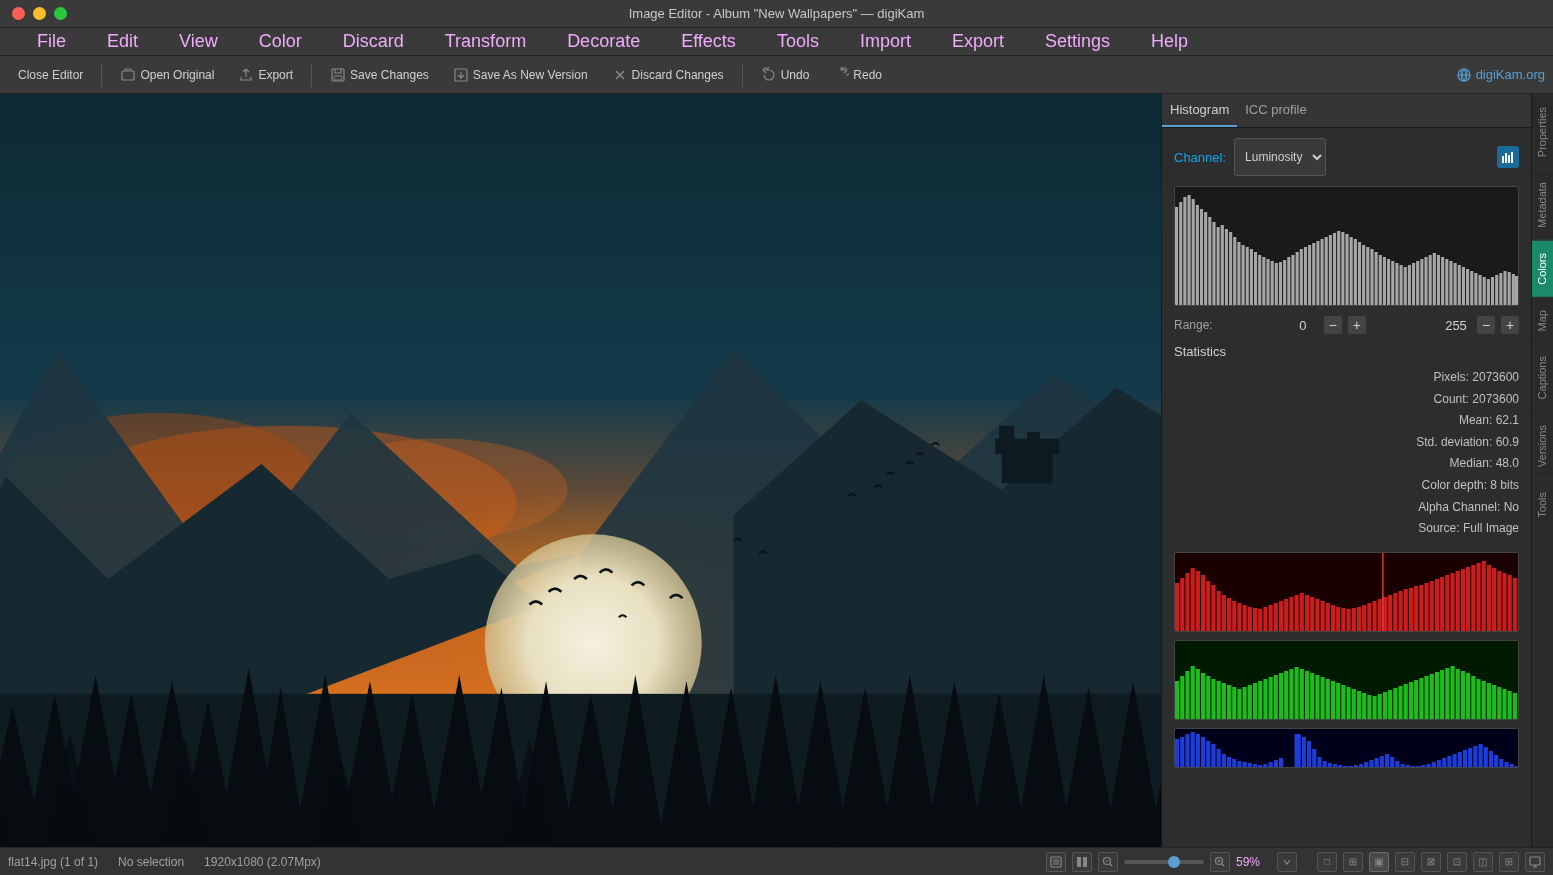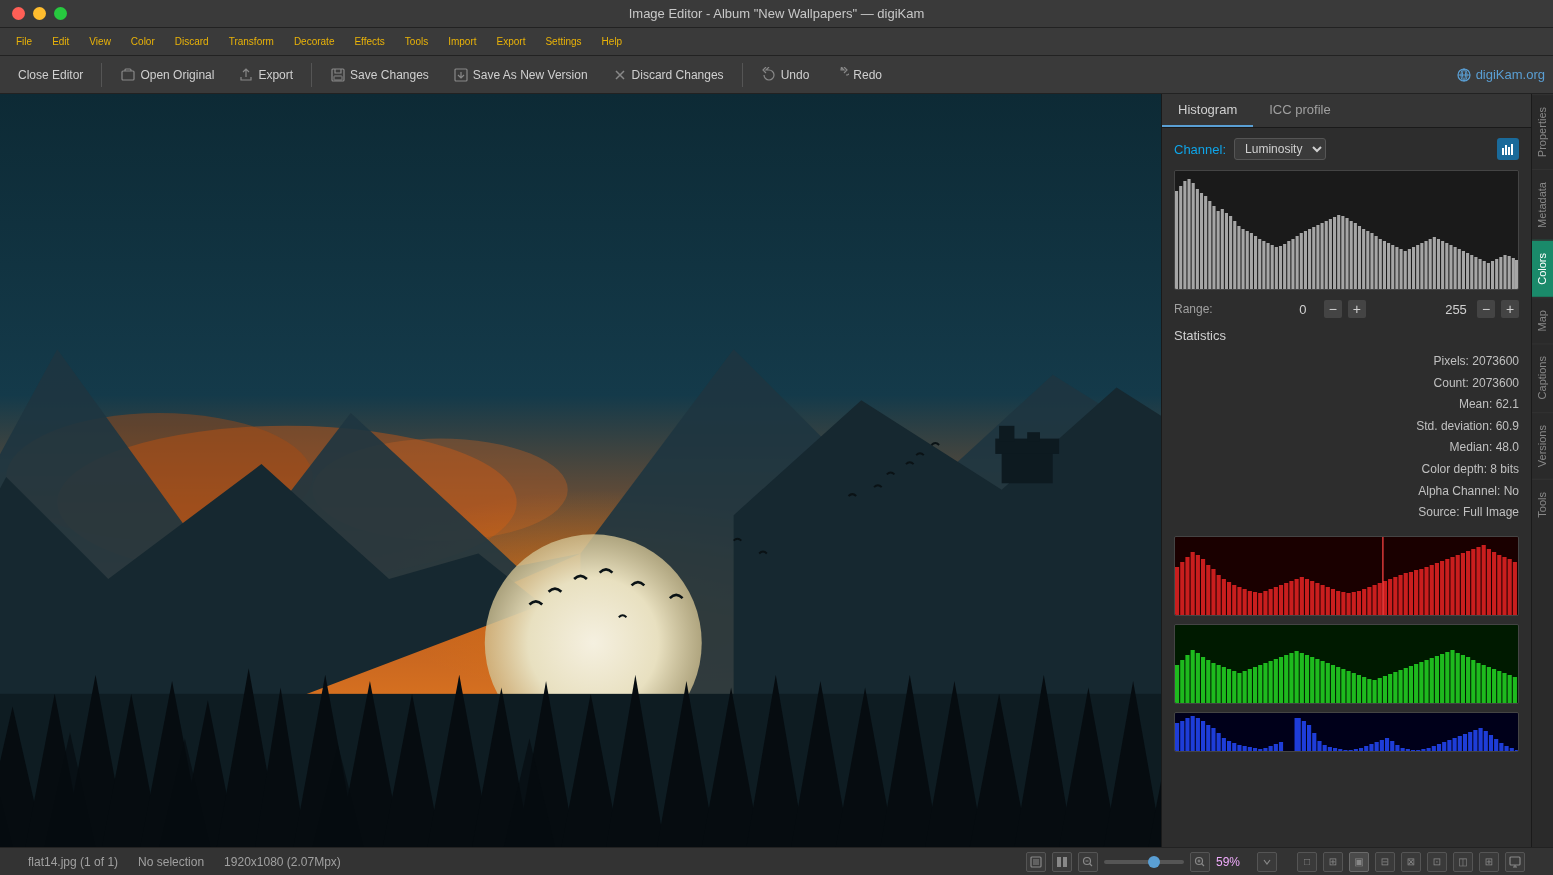--- a/index.html
+++ b/index.html
@@ -48,24 +48,25 @@
       height: 28px;
       background: #3a3a3a;
       display: flex;
       align-items: center;
       padding: 0 8px;
       gap: 4px;
       border-bottom: 1px solid #222;
     }
     .menu-item {
       padding: 3px 8px;
-      color: #eab308;
+      color: #f0abfc;
       cursor: pointer;
       border-radius: 3px;
-      font-size: 10px;
+      font-size: 18px;
+      margin-left: 21px;
     }
 
     
     #toolbar {
       height: 38px;
       background: #3a3a3a;
       display: flex;
       align-items: center;
       padding: 0 8px;
       gap: 4px;
@@ -129,21 +130,21 @@
       border-left: 1px solid #1a1a1a;
     }
 
     
     #panel-tabs {
       display: flex;
       background: #353535;
       border-bottom: 1px solid #1a1a1a;
     }
     .panel-tab {
-      padding: 8px 16px;
+      padding: 8px 8px;
       font-size: 13px;
       cursor: pointer;
       color: #a0a0a0;
       border-bottom: 2px solid transparent;
     }
     .panel-tab.active {
       color: #d0d0d0;
       border-bottom: 2px solid #5a9fd4;
     }
 
@@ -159,21 +160,21 @@
       align-items: center;
       gap: 8px;
       margin-bottom: 10px;
     }
     .channel-label { color: #0ea5e9; font-size: 13px; }
     .channel-select {
       background: #3a3a3a;
       color: #d0d0d0;
       border: 1px solid #555;
       border-radius: 3px;
-      padding: 2px 6px;
+      padding: 10px 6px;
       font-size: 12px;
       cursor: pointer;
     }
     .channel-icon {
       margin-left: auto;
       width: 22px;
       height: 22px;
       background: #1a6a9a;
       border-radius: 3px;
       display: flex;
@@ -268,21 +269,21 @@
       color: #fff;
     }
 
     
     #statusbar {
       height: 28px;
       background: #333;
       border-top: 1px solid #222;
       display: flex;
       align-items: center;
-      padding: 0 28px;
+      padding: 0 8px;
       gap: 20px;
       font-size: 12px;
       color: #a0a0a0;
     }
     .status-zoom {
       display: flex;
       align-items: center;
       gap: 6px;
       margin-left: auto;
     }

